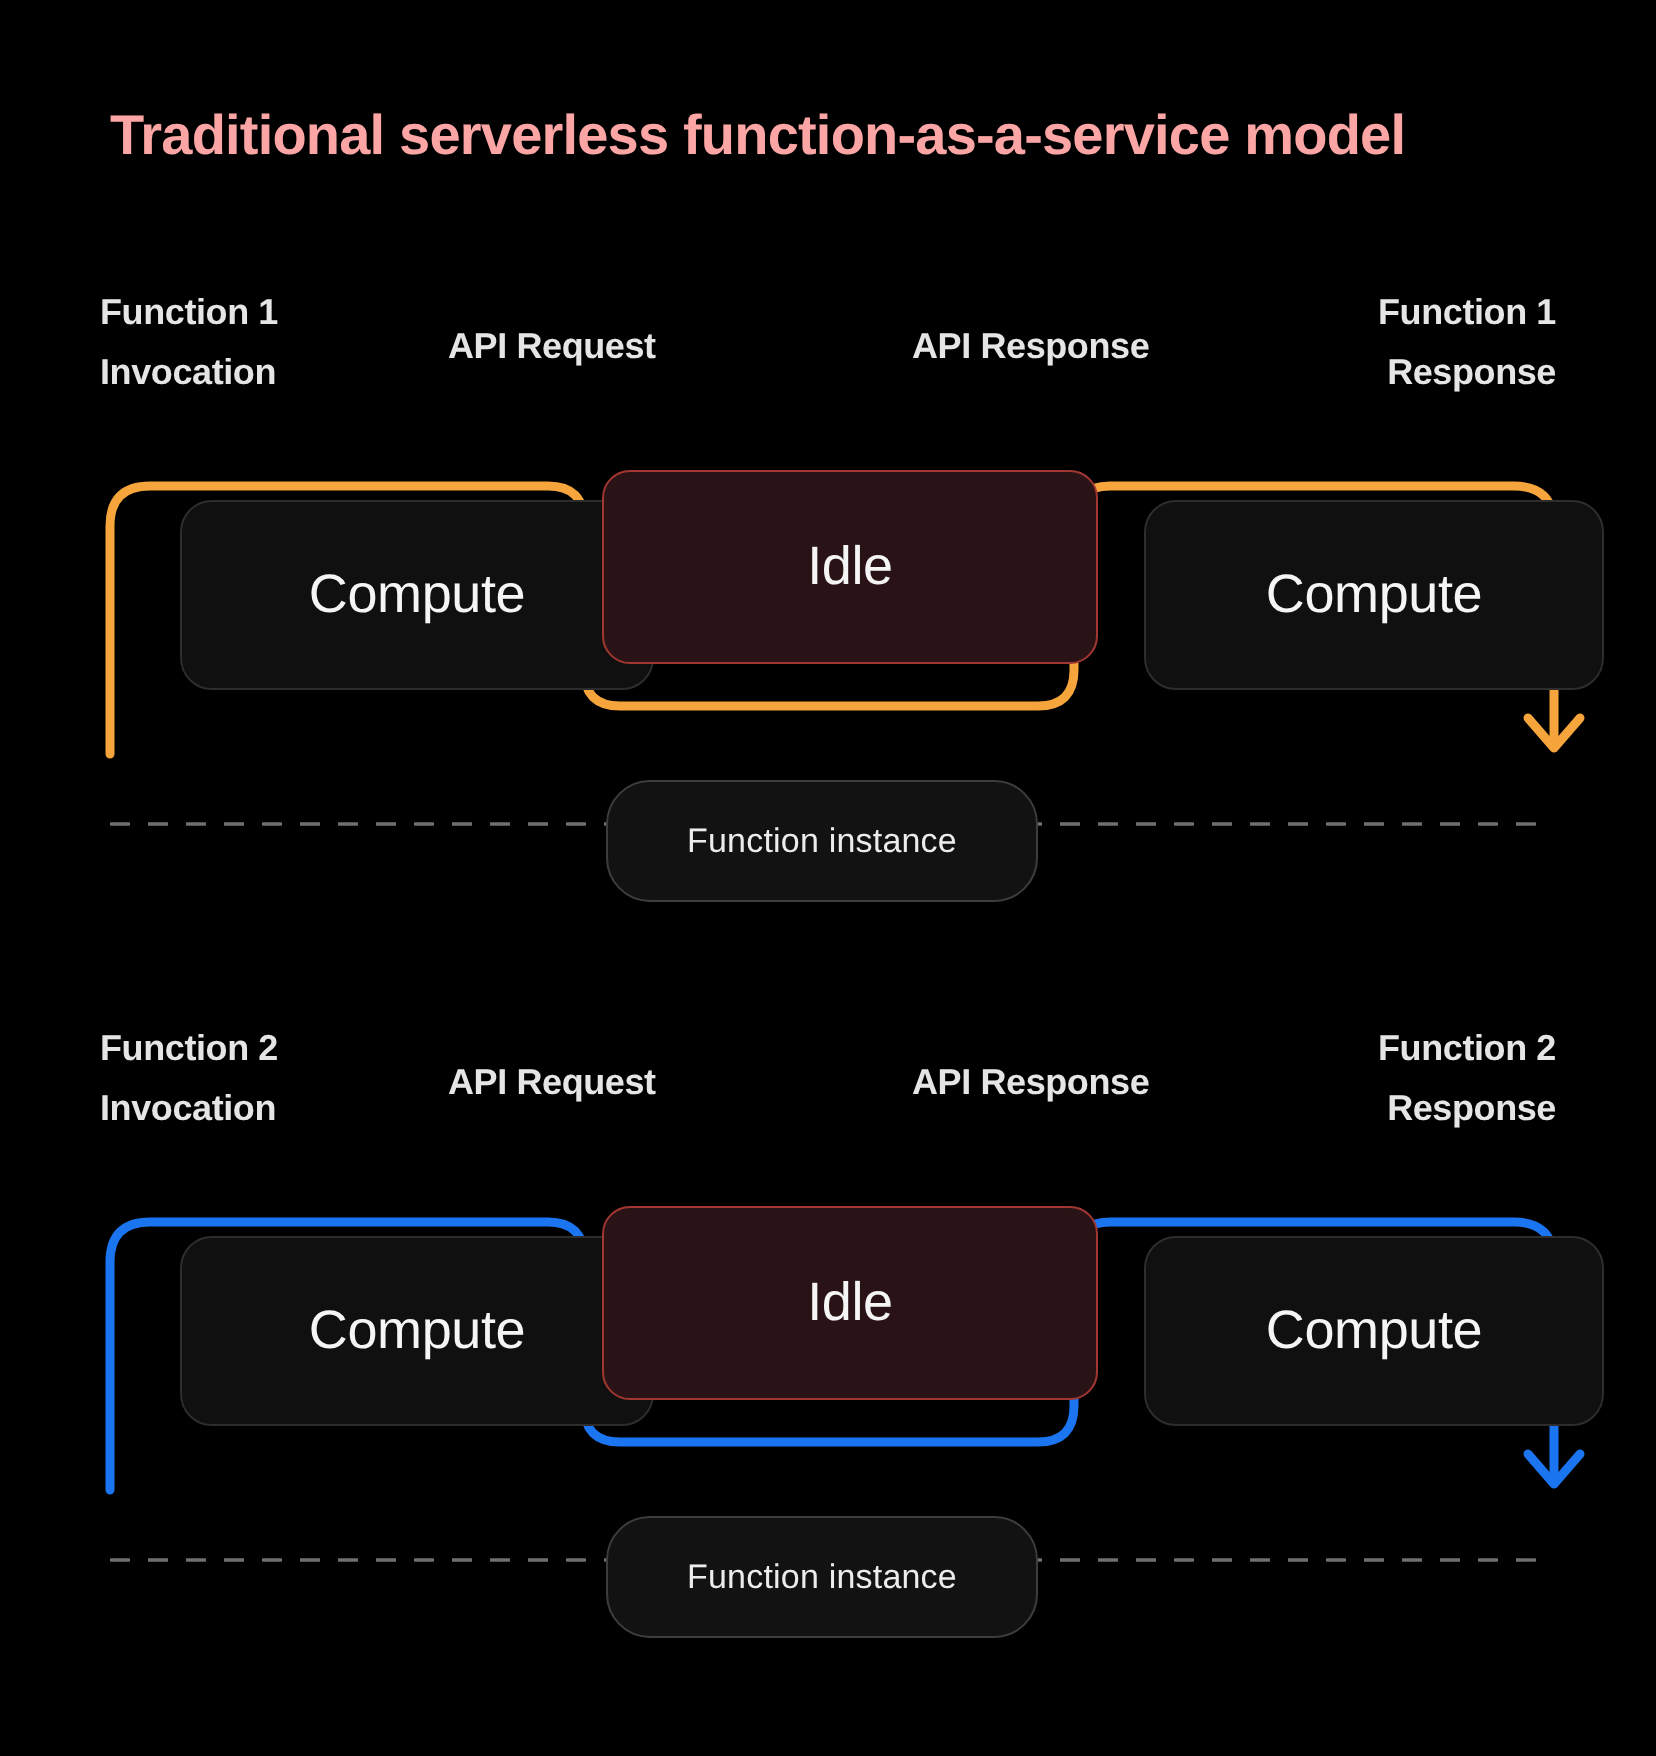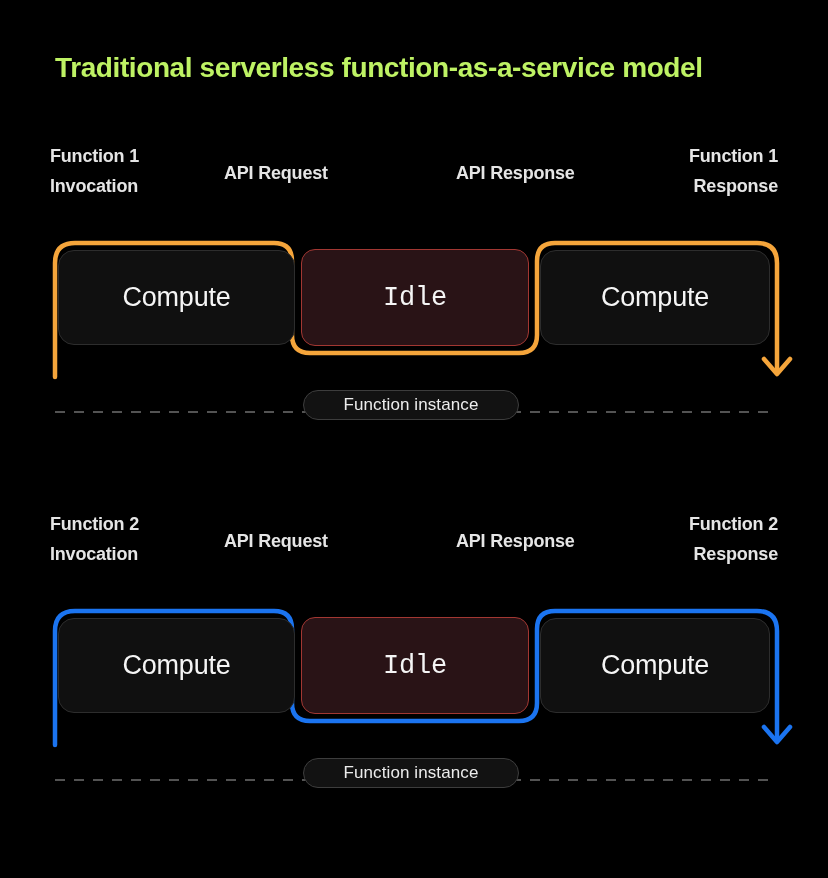--- a/index.html
+++ b/index.html
@@ -2,42 +2,42 @@
 <html><head>
 <meta charset="utf-8">
 <style>
   html,body{margin:0;padding:0;background:#000;}
   .canvas{
     position:relative;width:828px;height:878px;background:#000;overflow:hidden;
     font-family:"Liberation Sans","DejaVu Sans",sans-serif;
   }
   .title{
     position:absolute;left:55px;top:52px;margin:0;
-    font-size:28px;font-weight:700;letter-spacing:-0.4px;color:#bef264;
+    font-size:28px;font-weight:700;letter-spacing:-0.4px;color:#fca5a5;
   }
   .lane{position:absolute;left:0;width:828px;height:440px;}
   .lane-svg{position:absolute;left:0;top:0;z-index:1;}
   .flow-path{fill:none;stroke-width:4.5;stroke-linecap:round;stroke-linejoin:round;}
   .dash-line{stroke-width:1.7;}
   .hdr{position:absolute;font-size:18px;font-weight:700;color:#e5e5e5;letter-spacing:-0.2px;line-height:30px;white-space:nowrap;}
   .hdr-left{left:50px;top:141px;text-align:left;}
   .hdr-right{right:50px;top:141px;text-align:right;}
   .hdr-mid{top:158px;}
   .box{
     position:absolute;z-index:2;display:flex;align-items:center;justify-content:center;
     font-size:27px;font-weight:400;color:#F5F5F5;letter-spacing:-0.2px;
     box-sizing:border-box;
   }
-  .box.compute{background:#101010;border:1px solid #2D2D2D;border-radius:16px;}
+  .box.compute{background:#101010;border:1px solid #2D2D2D;border-radius:16px;margin-left:32px;}
   .box.idle{background:#291316;border:1.5px solid #A23732;border-radius:14px;}
   .box-1{left:58px;top:250px;width:237px;height:95px;}
-  .box-2{left:301px;top:249px;width:228px;height:97px;font-family:Liberation Mono, monospace;}
+  .box-2{left:301px;top:235px;width:248px;height:97px;}
   .box-3{left:540px;top:250px;width:230px;height:95px;}
   .pill{
-    position:absolute;z-index:3;left:303px;top:390px;width:216px;height:30px;
+    position:absolute;z-index:3;left:303px;top:390px;width:216px;height:61px;
     background:#121212;border:1px solid #3D3D3D;border-radius:22px;
     display:flex;align-items:center;justify-content:center;
     font-size:17px;color:#ECECEC;letter-spacing:0.1px;box-sizing:border-box;
   }
 </style>
 </head>
 <body>
 
 <div class="canvas">
 

